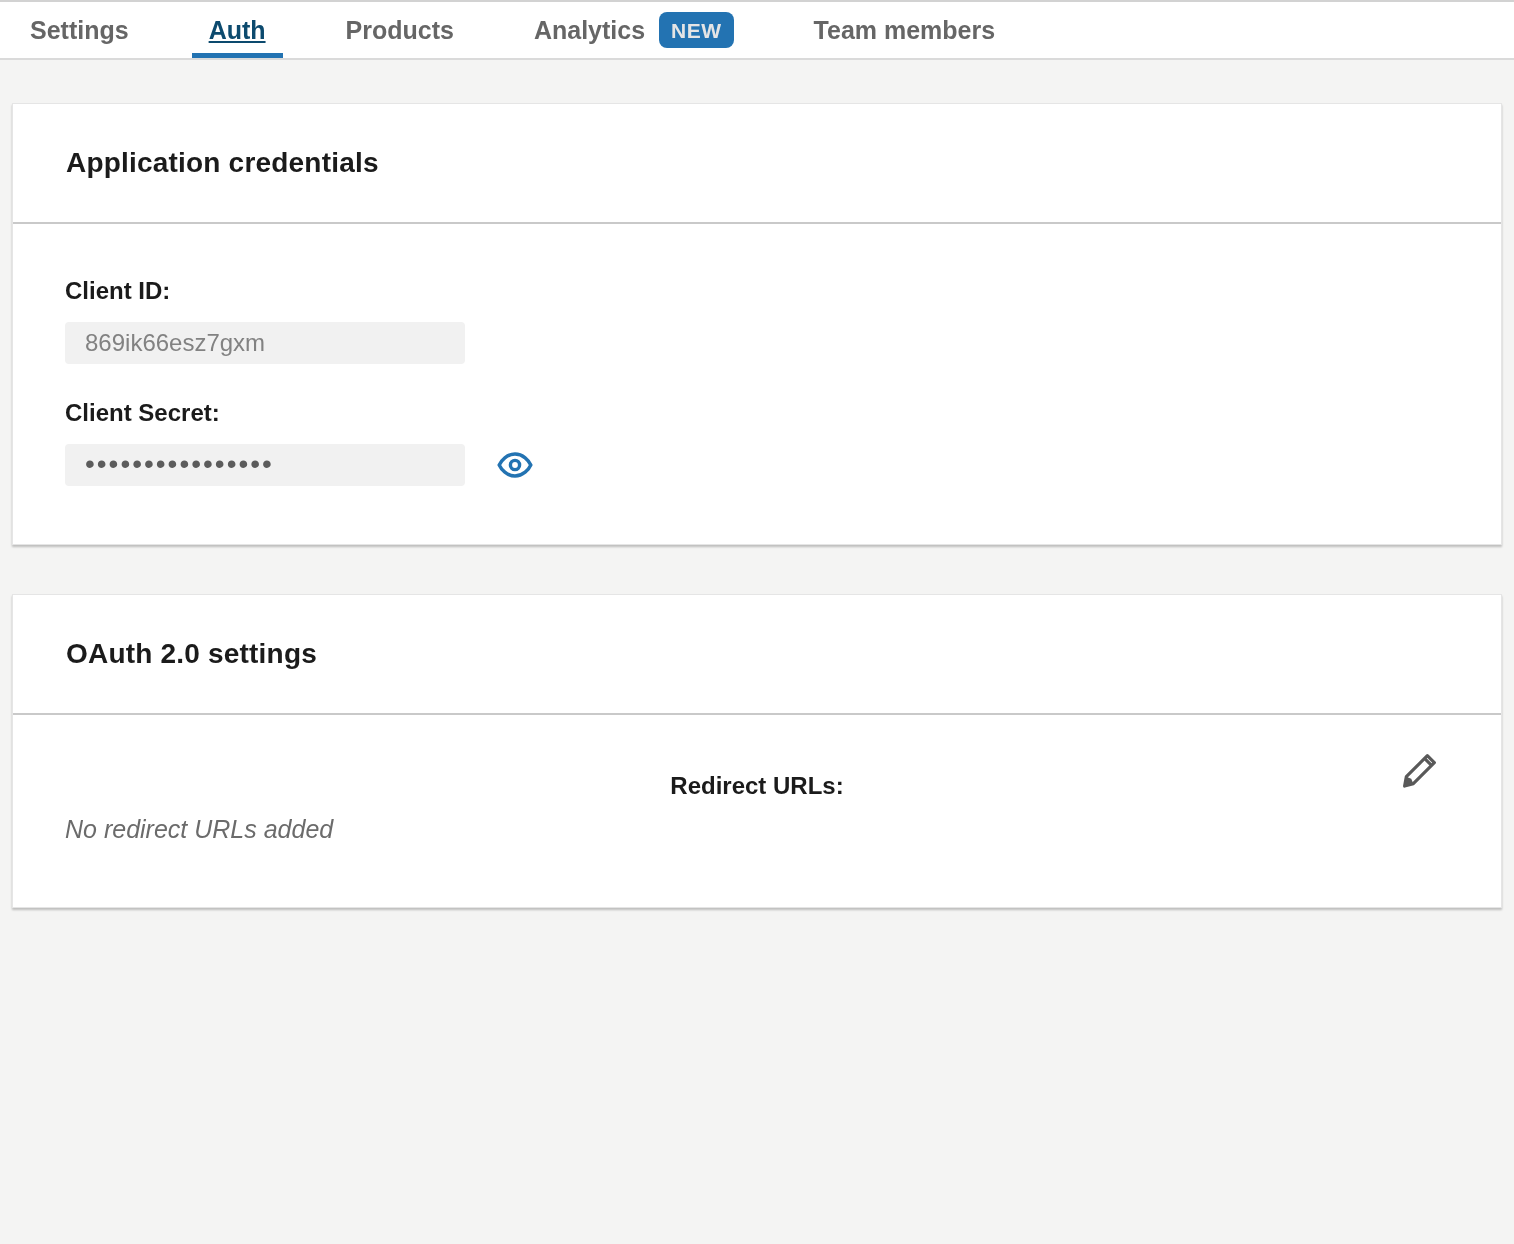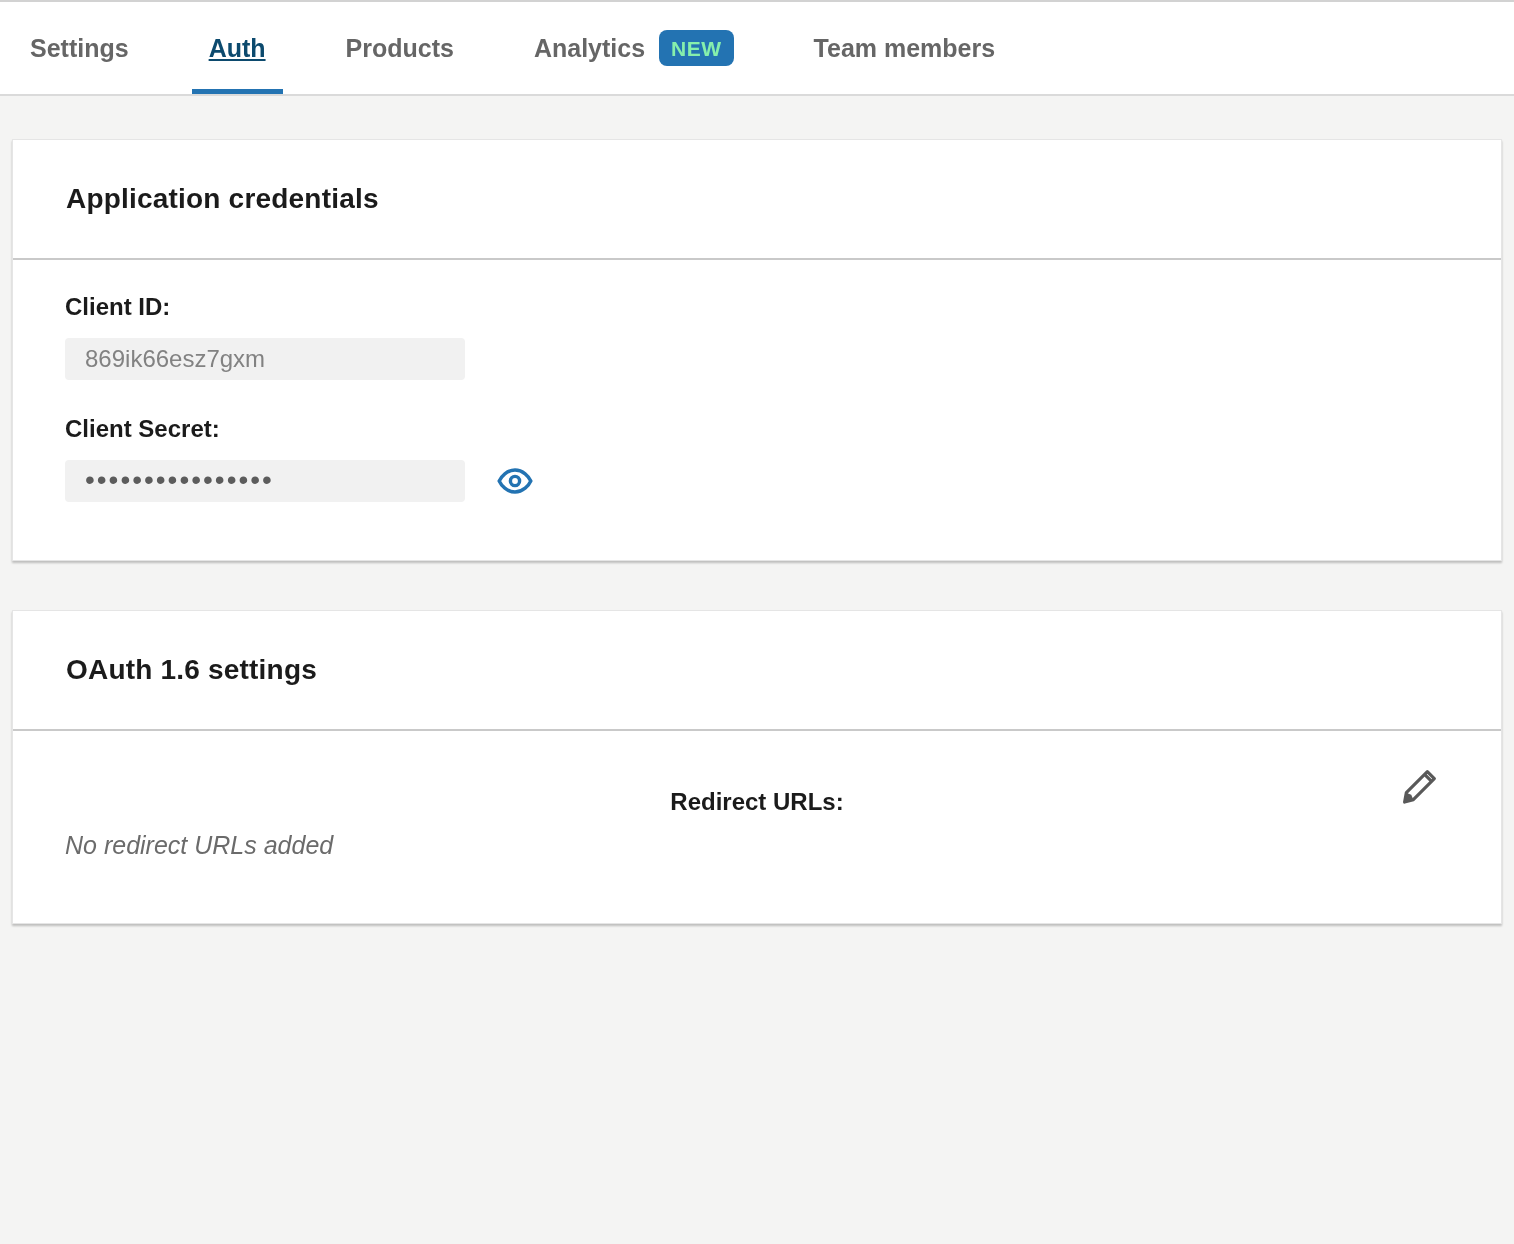--- a/index.html
+++ b/index.html
@@ -7,21 +7,21 @@
     width: 1514px; height: 1244px;
     background: #f4f4f3;
     font-family: "Liberation Sans", sans-serif;
     color: #1b1b1b;
     overflow: hidden;
   }
 
   
   .tabbar {
     width: 100%;
-    height: 96px;
+    height: 60px;
     background: #ffffff;
     border-top: 2px solid #d2d2d2;
     border-bottom: 2px solid #dadada;
     display: flex;
     align-items: center;
     padding-left: 13px;
   }
   .tab {
     height: 100%;
     display: flex;
@@ -38,21 +38,21 @@
   }
   .tab.active {
     color: #0c4a6e;
     border-bottom-color: #2373b2;
     text-decoration: underline;
   }
   .badge {
     display: inline-block;
     margin-left: 14px;
     background: #2373b2;
-    color: #86efac;
+    color: #e5e5e5;
     font-size: 21px;
     font-weight: 700;
     line-height: 1;
     padding: 8px 12px 7px;
     border-radius: 8px;
     letter-spacing: 0.5px;
   }
 
   
   .content { padding: 0 12px; }
@@ -73,21 +73,21 @@
   .card-title {
     font-size: 28px;
     font-weight: 700;
     color: #1b1b1b;
     letter-spacing: 0.2px;
   }
   .card-divider {
     border-top: 2px solid #c9c9c9;
   }
   .card-body {
-    padding: 32px 52px 58px;
+    padding: 52px 52px 58px;
   }
 
   .field-label {
     display: block;
     font-size: 24px;
     font-weight: 700;
     line-height: 30px;
     margin-bottom: 16px;
   }
   .value-box {
@@ -193,21 +193,21 @@
           </span>
         </button>
       </div>
 
     </div>
   </section>
 
 
   <section class="card card-3">
     <div class="card-header">
-      <h2 class="card-title">OAuth 1.6 settings</h2>
+      <h2 class="card-title">OAuth 2.0 settings</h2>
     </div>
     <div class="card-divider"></div>
     <div class="card-body oauth-body">
 
       <span class="field-label redirect-label">Redirect URLs:</span>
       <span class="empty-text">No redirect URLs added</span>
 
       <button class="icon-btn edit-btn">
         <span style="display:flex;">
           <svg width="42" height="42" viewBox="0 0 24 24">

